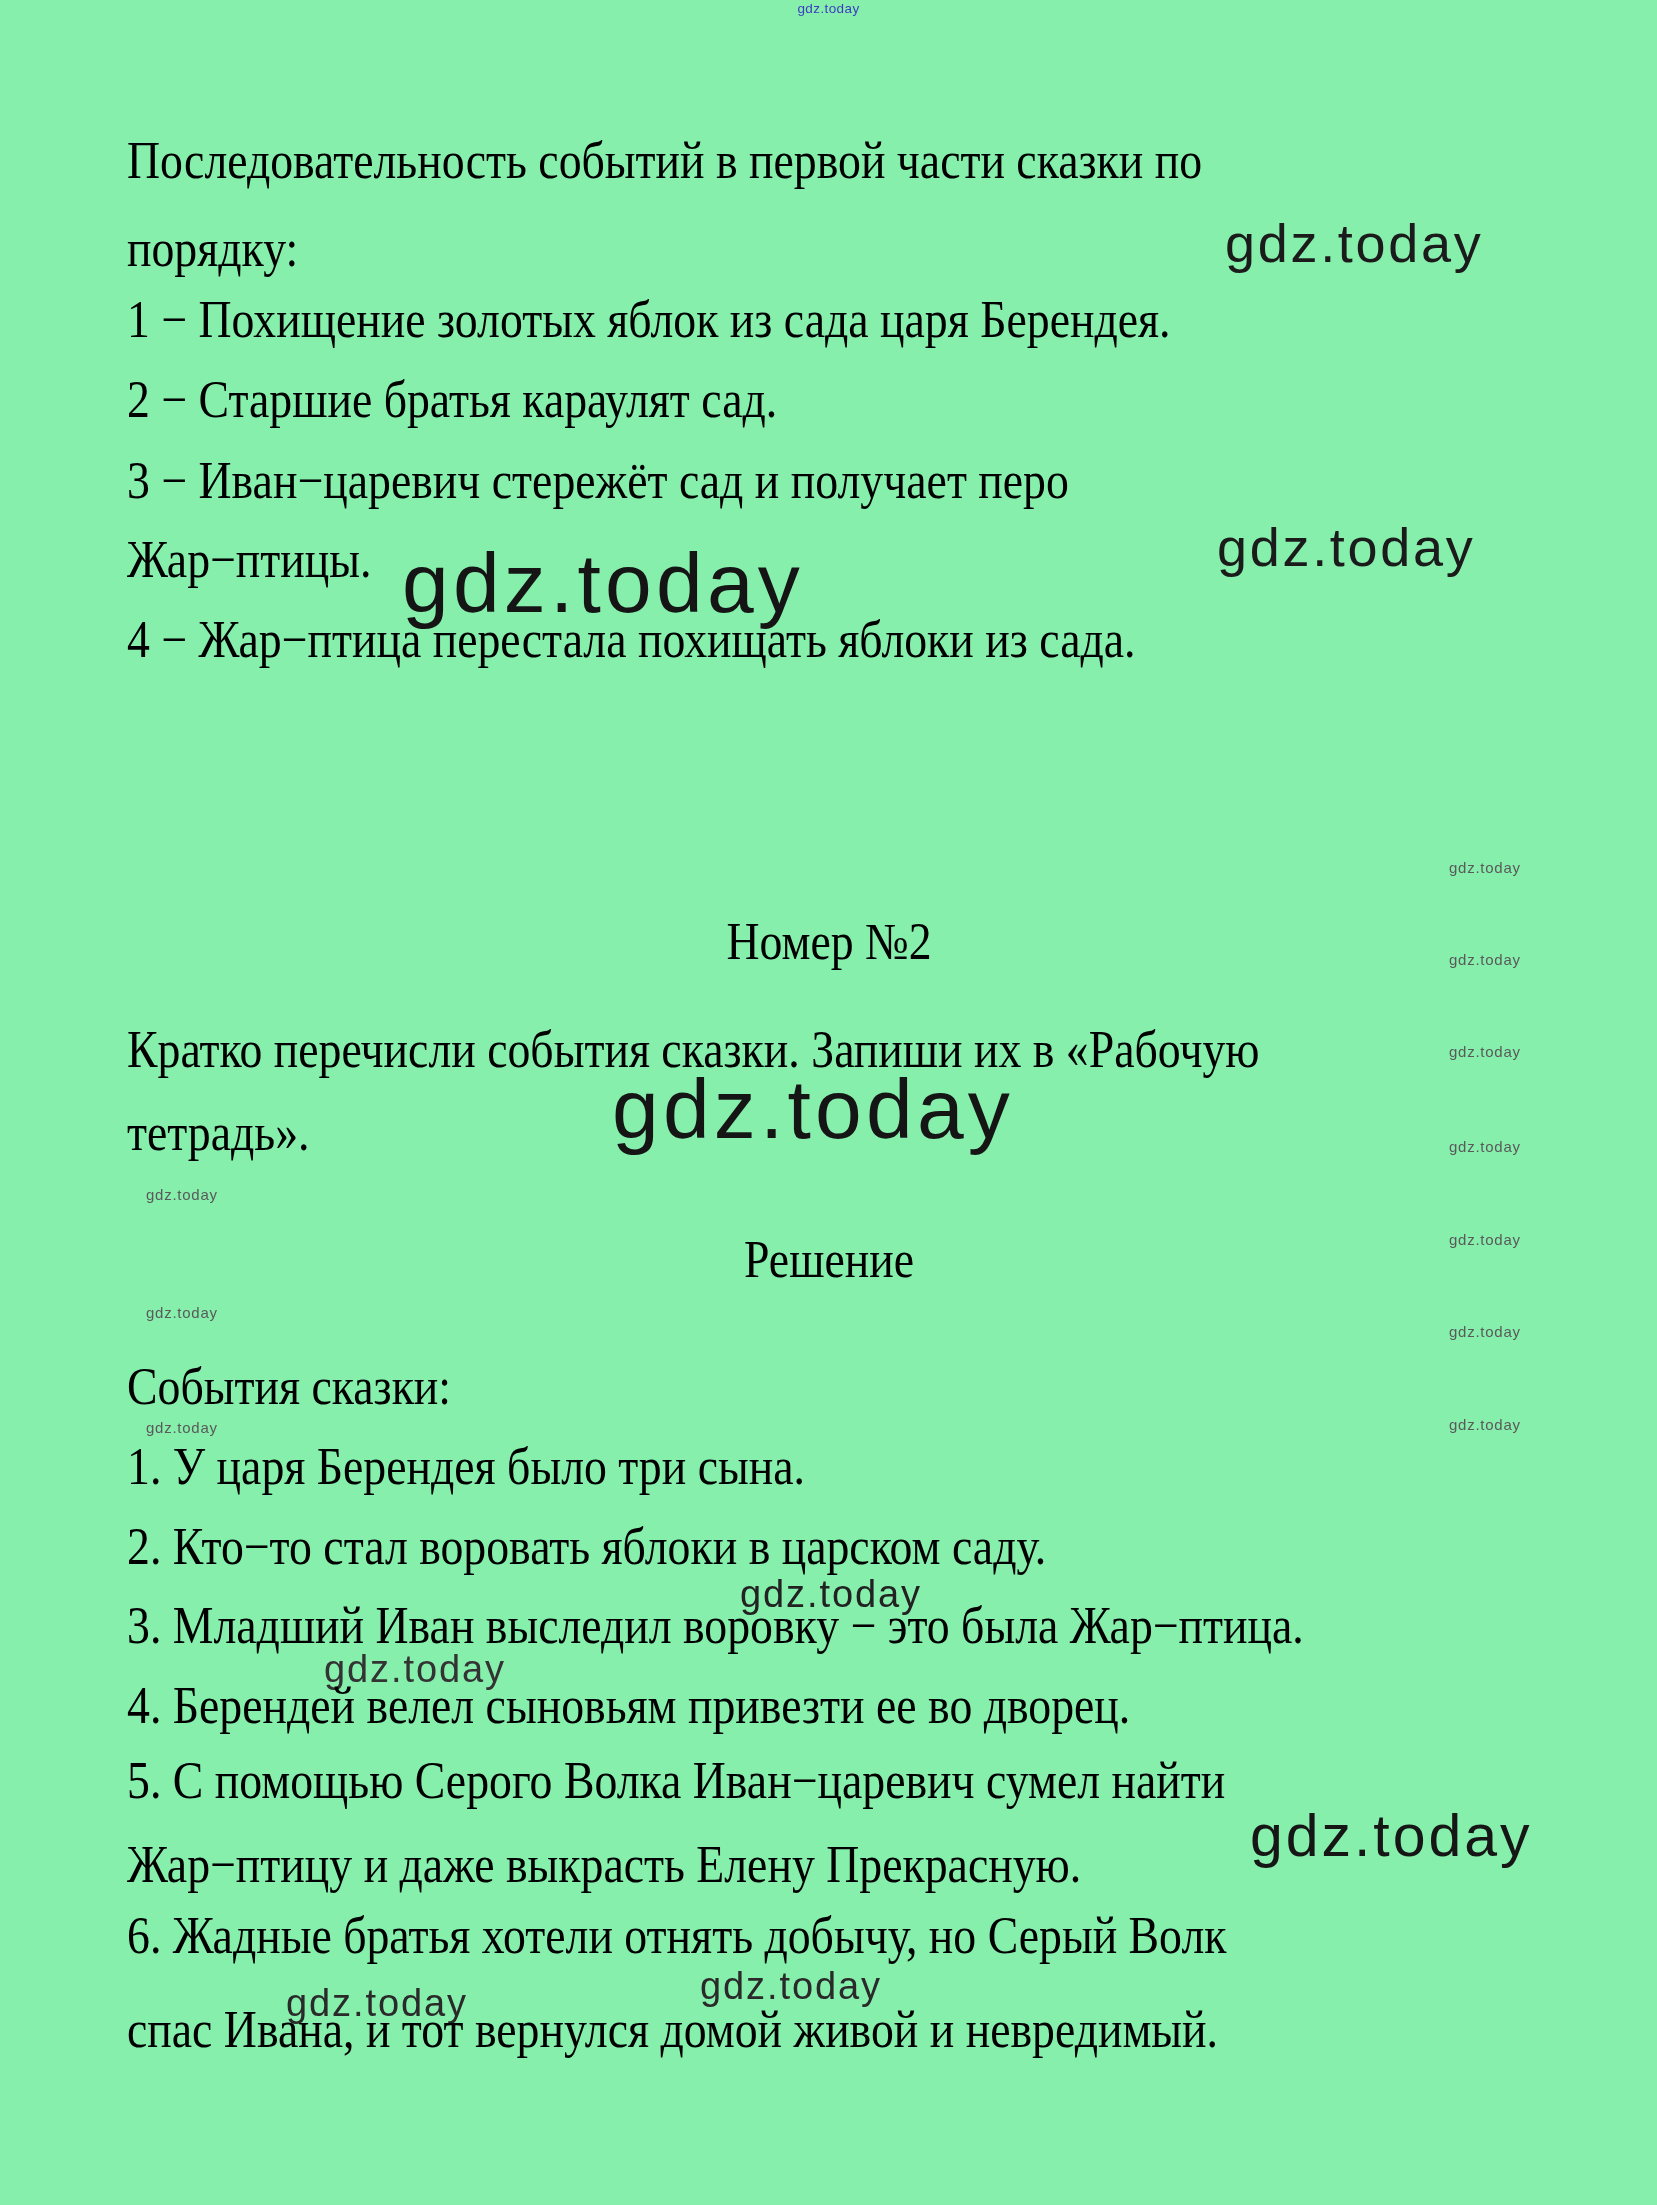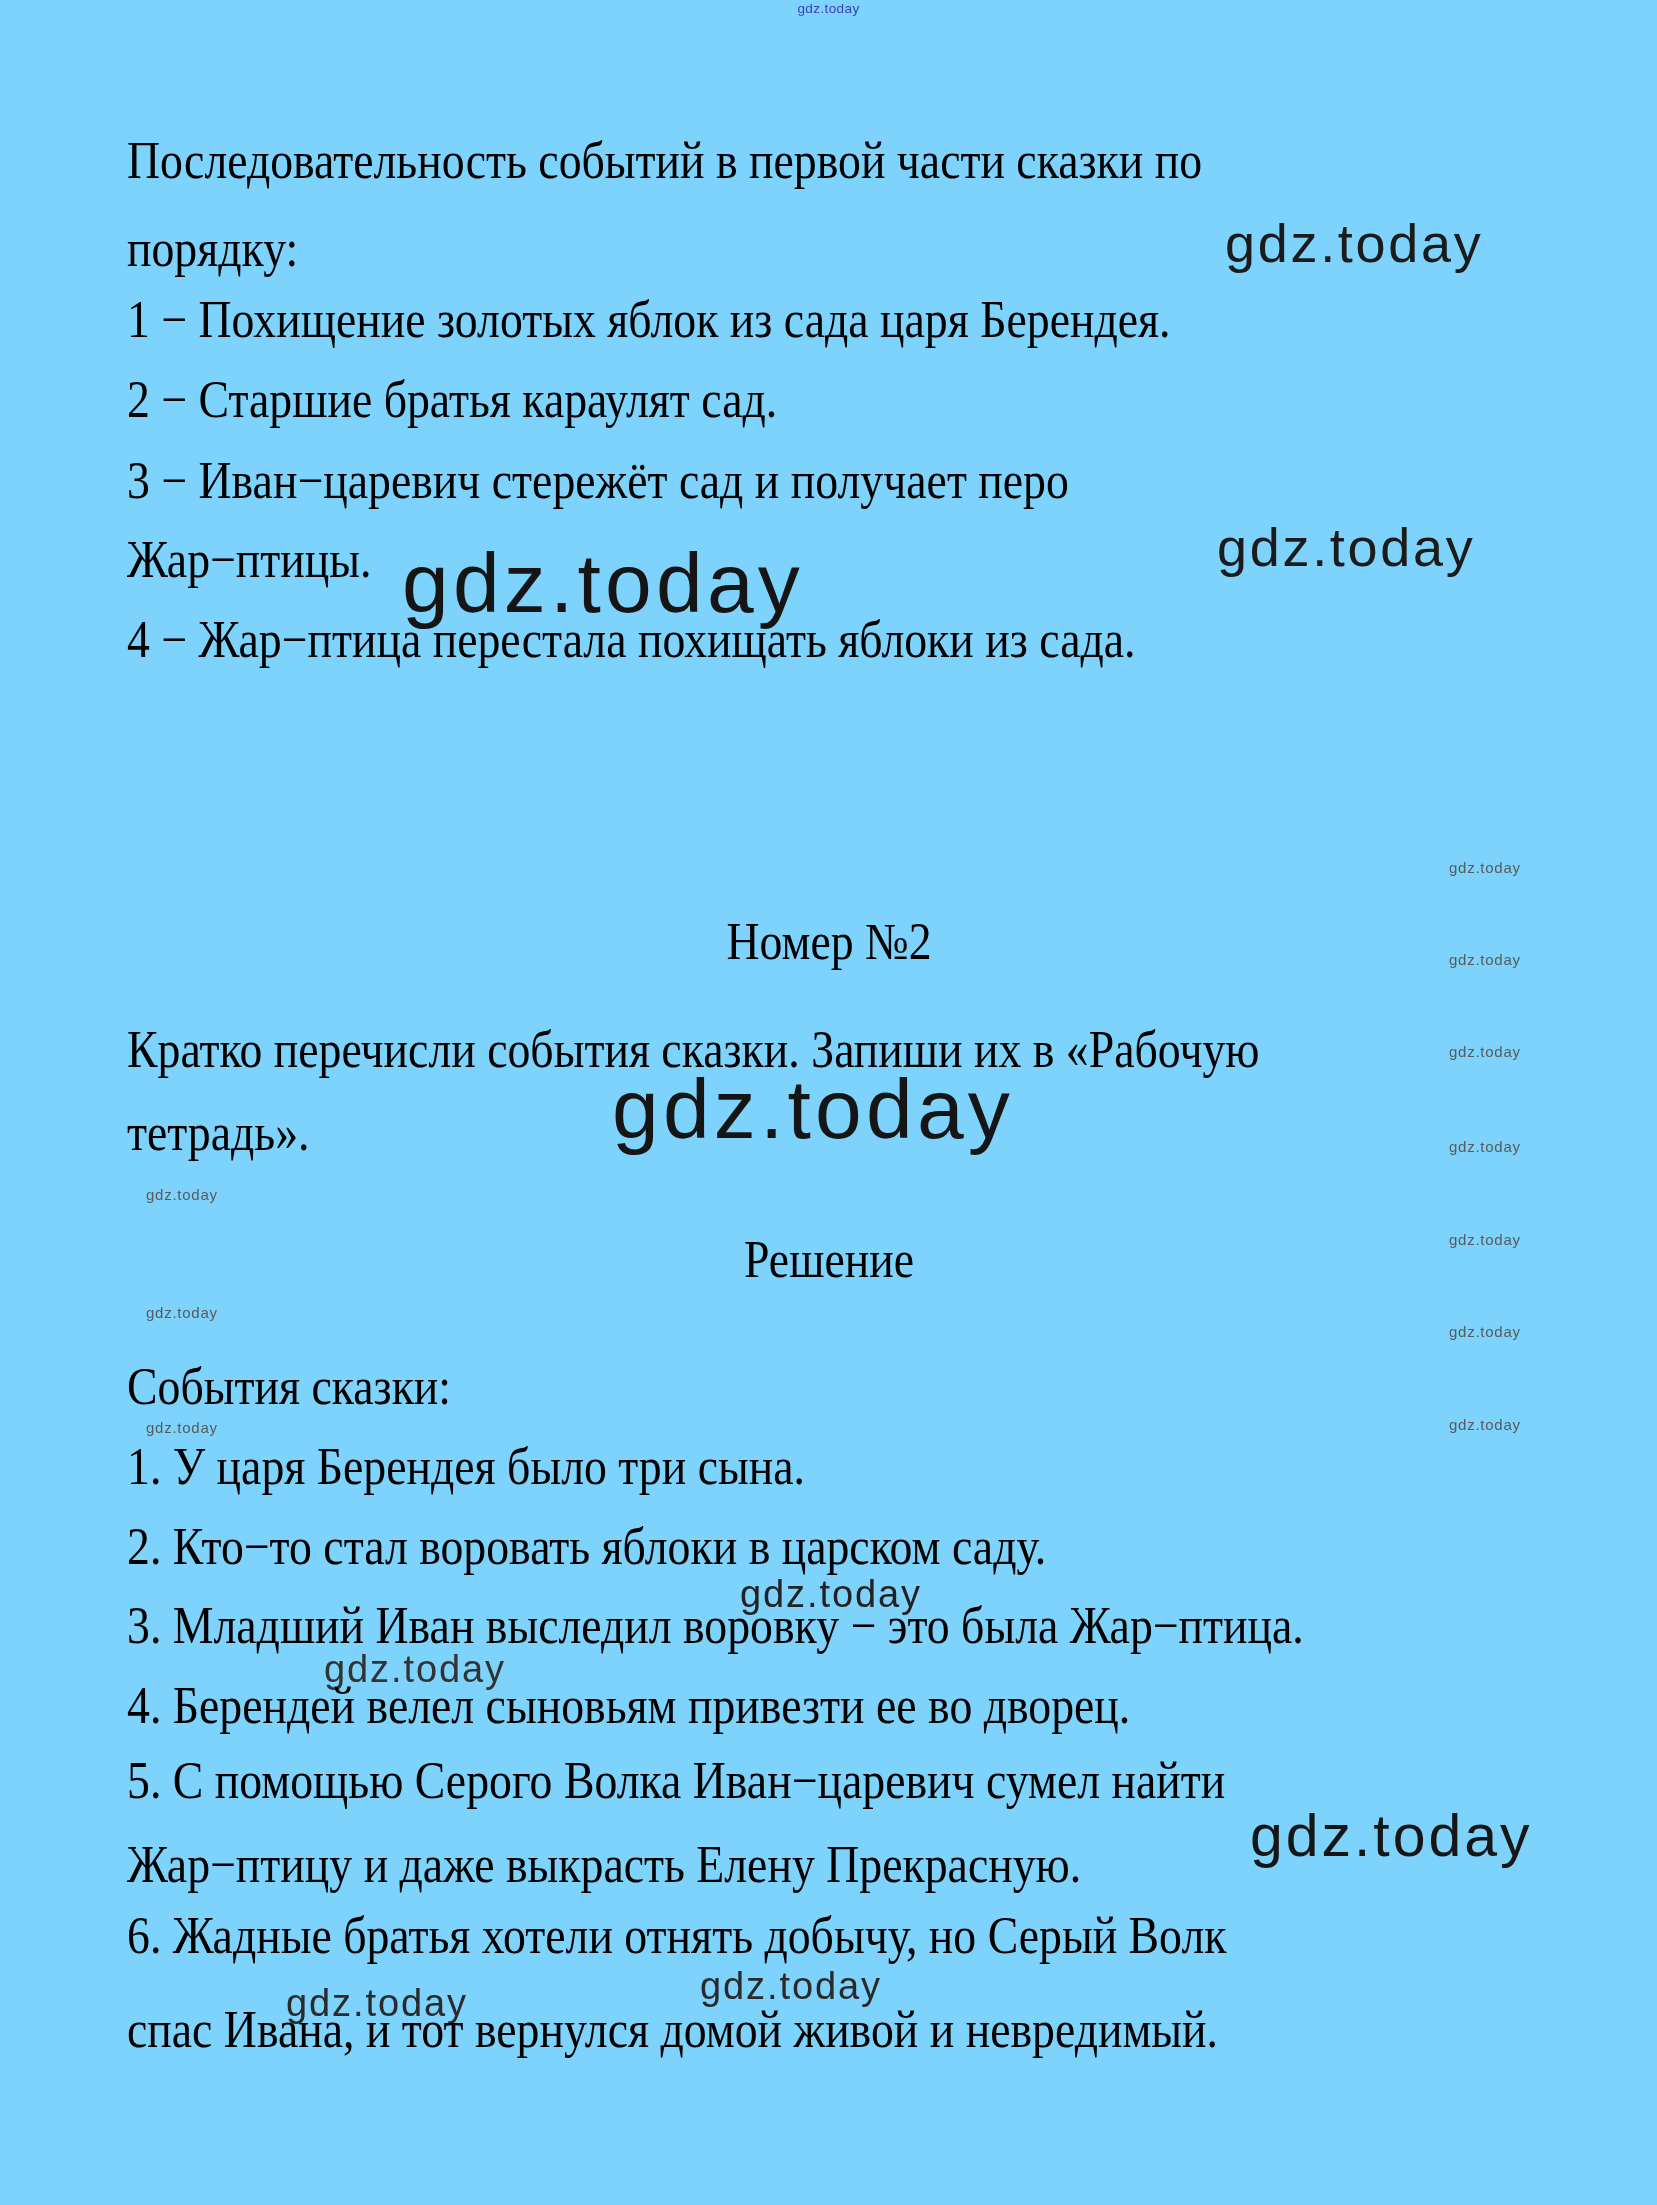--- a/index.html
+++ b/index.html
@@ -1,20 +1,20 @@
 <!DOCTYPE html>
 <html style="font-size:12.7px"><head>
 <meta charset="utf-8">
 <style>
   html, body { margin: 0; padding: 0; background: #ffffff; }
   #page {
     position: relative;
     width: 1657px;
     height: 2205px;
-    background: #7dd3fc;
+    background: #86efac;
     overflow: hidden;
   }
   .t {
     position: absolute;
     left: 127px;
     white-space: nowrap;
     font-family: "Liberation Serif", "DejaVu Serif", serif;
     font-size: 52px;
     line-height: 1;
     color: #000000;

